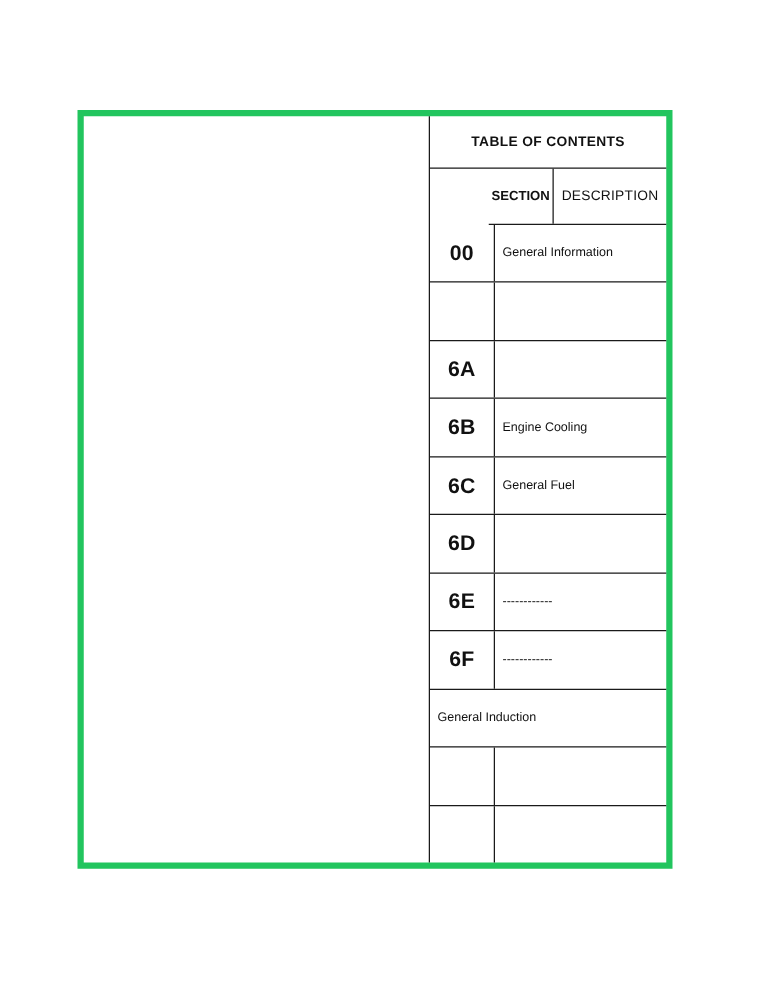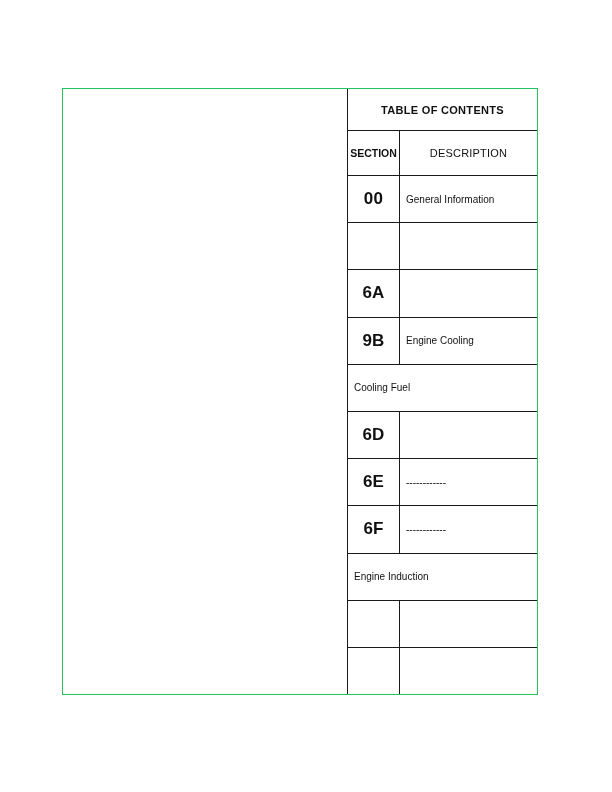--- a/index.html
+++ b/index.html
@@ -15,21 +15,21 @@
     background: #ffffff;
     margin: 0 auto;
     overflow: hidden;
   }
   .content-frame {
     position: absolute;
     left: 62px;
     top: 88px;
     width: 476px;
     height: 607px;
-    border: 1px solid #22c55e;
+    border: 5px solid #22c55e;
     background: #ffffff;
   }
   .toc-table {
     position: absolute;
     top: 0;
     right: 0;
     width: 190px;
     height: 100%;
     border-left: 1px solid #1a1a1a;
     display: flex;
@@ -44,20 +44,21 @@
     justify-content: center;
     font-weight: bold;
     font-size: 11px;
     letter-spacing: 0.3px;
   }
   .toc-colhead-row {
     height: 45px;
     flex: 0 0 45px;
     border-bottom: 1px solid #1a1a1a;
     display: flex;
+    margin-left: 47px;
   }
   .colhead-section {
     width: 52px;
     flex: 0 0 52px;
     border-right: 1px solid #1a1a1a;
     display: flex;
     align-items: center;
     justify-content: center;
     font-weight: bold;
     font-size: 10.5px;
@@ -124,39 +125,40 @@
           <div class="cell-description">General Information</div>
         </div>
         <div class="toc-row">
           <div class="cell-section"></div>
           <div class="cell-description"></div>
         </div>
         <div class="toc-row">
           <div class="cell-section">6A</div>
         </div>
         <div class="toc-row">
-          <div class="cell-section">9B</div>
+          <div class="cell-section">6B</div>
           <div class="cell-description">Engine Cooling</div>
         </div>
         <div class="toc-row">
-          <div class="cell-description">Cooling Fuel</div>
+          <div class="cell-section">6C</div>
+          <div class="cell-description">General Fuel</div>
         </div>
         <div class="toc-row">
           <div class="cell-section">6D</div>
         </div>
         <div class="toc-row">
           <div class="cell-section">6E</div>
           <div class="cell-description">------------</div>
         </div>
         <div class="toc-row">
           <div class="cell-section">6F</div>
           <div class="cell-description">------------</div>
         </div>
         <div class="toc-row">
-          <div class="cell-description">Engine Induction</div>
+          <div class="cell-description">General Induction</div>
         </div>
         <div class="toc-row">
           <div class="cell-section"></div>
           <div class="cell-description"></div>
         </div>
         <div class="toc-row">
           <div class="cell-section"></div>
           <div class="cell-description"></div>
         </div>
       </div>

